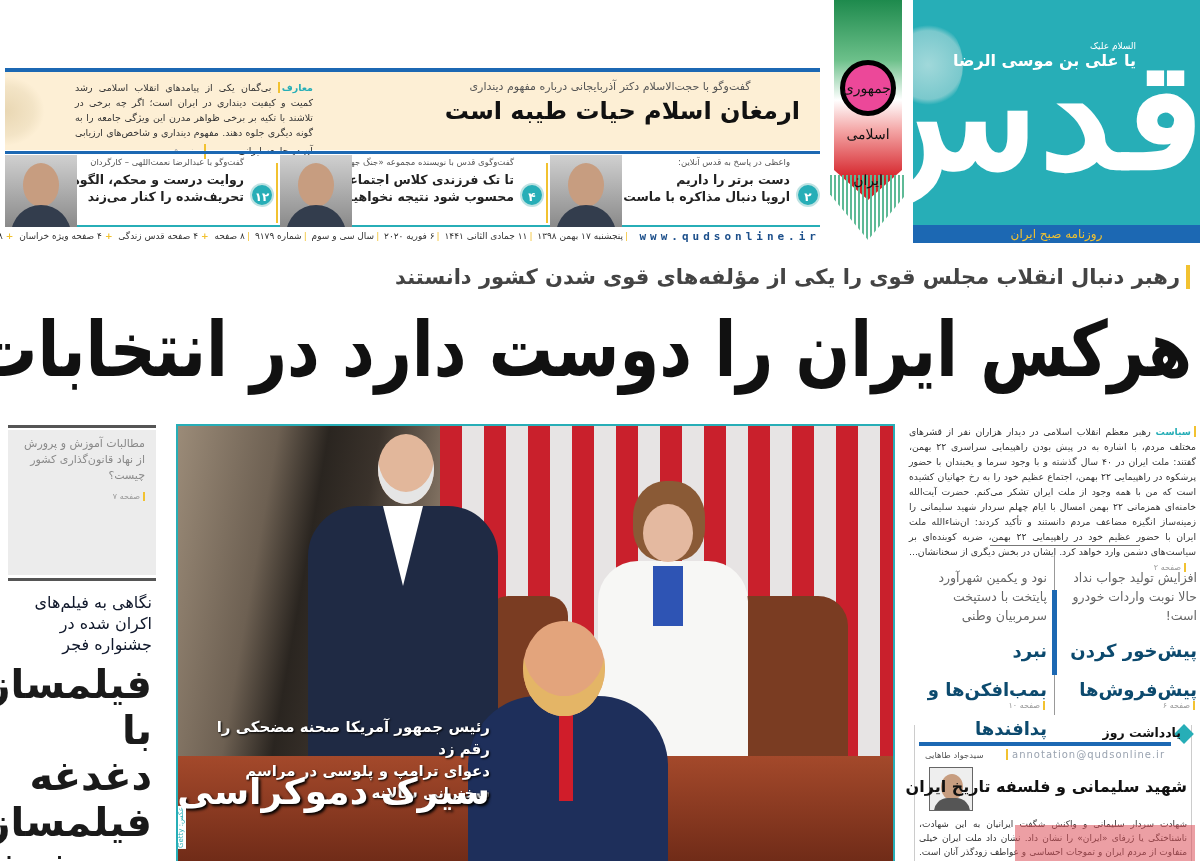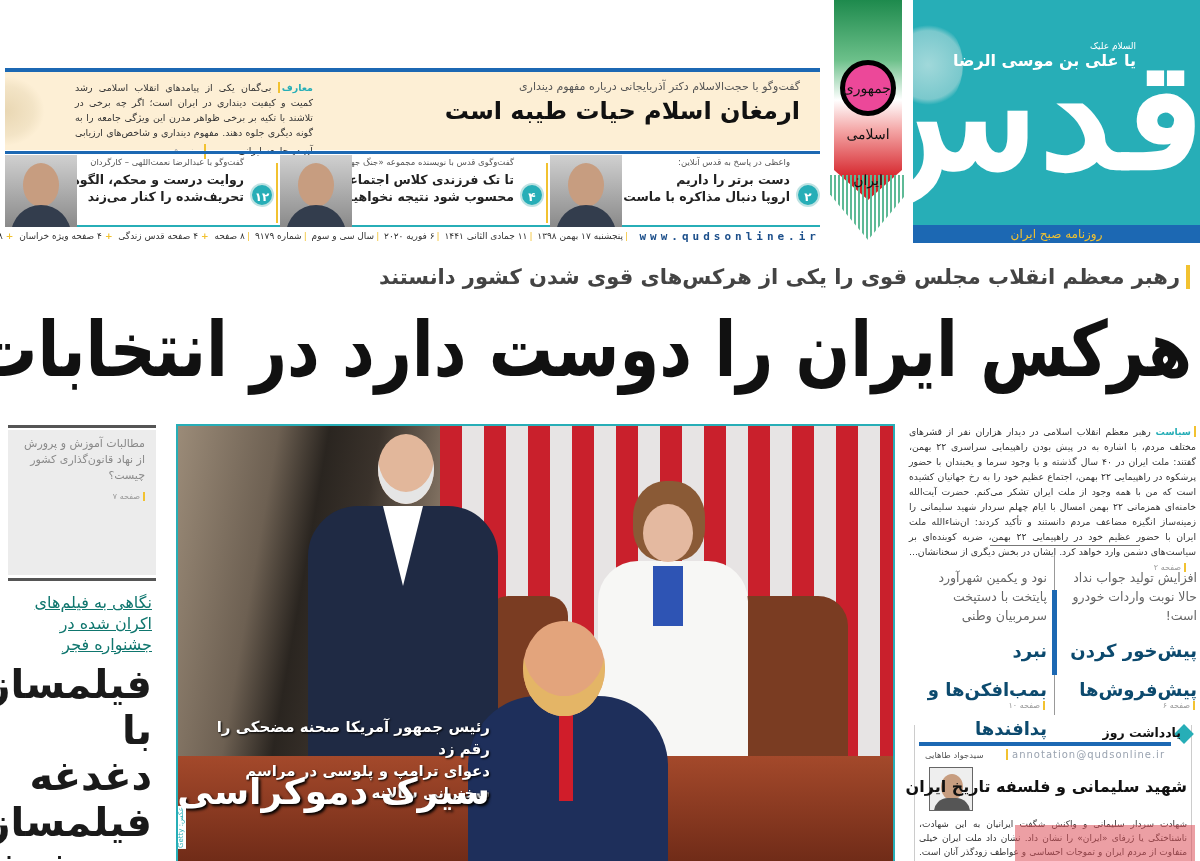--- a/index.html
+++ b/index.html
@@ -20,21 +20,21 @@
   .flag { left: 828px; top: 0; width: 80px; height: 240px; }
   .flag .body { position: absolute; left: 6px; top: 0; width: 68px; height: 200px; background: linear-gradient(#1e8a4d 0%, #6cc08a 30%, #ffffff 50%, #f4a7a7 65%, #d41f26 90%); clip-path: polygon(0 0, 100% 0, 100% 85%, 50% 100%, 0 85%); }
   .flag .seal { position: absolute; left: 12px; top: 60px; width: 56px; height: 56px; border-radius: 50%; background: #ec4899; border: 5px solid #000000; font-family: "DejaVu Serif", serif; font-size: 14px; text-align: center; line-height: 46px; color: #111; }
   .flag .fringe { position: absolute; left: 2px; top: 175px; width: 76px; height: 65px; background: repeating-linear-gradient(90deg, #5eba96 0 2px, transparent 2px 4px); clip-path: polygon(0 0, 100% 0, 100% 30%, 50% 100%, 0 30%); }
 
   
   .topbar-line { left: 5px; top: 68px; width: 815px; height: 4px; background: #1c68b3; }
   .feature { left: 5px; top: 72px; width: 815px; height: 78px; background: #fdefd5; }
   .feature .ornament-left { position: absolute; left: 0; top: 4px; width: 40px; height: 70px; background: radial-gradient(ellipse at left, #e9d7b3 0%, #f3e4c6 50%, transparent 70%); }
   .feature .main { position: absolute; right: 20px; top: 8px; width: 380px; text-align: right; }
-  .feature .kicker { font-size: 11px; color: #555; }
+  .feature .kicker { font-size: 11px; color: #555; text-align: center; }
   .feature .headline { font-size: 24px; font-weight: bold; color: #111; margin-top: 4px; }
   .feature .teaser { position: absolute; left: 70px; top: 8px; width: 238px; font-size: 9.5px; line-height: 15px; color: #333; text-align: justify; }
   .feature .section-label { color: #27aeb7; font-weight: bold; border-left: 2px solid #f2c230; padding-left: 2px; }
   .feature .page-ref { color: #a8a8a8; font-size: 8px; border-right: 2px solid #f2c230; padding-right: 3px; margin-right: 20px; }
 
   
   .teaser-row-line { left: 5px; top: 151px; width: 815px; height: 3px; background: #1c68b3; }
   .teaser-row { left: 5px; top: 155px; width: 815px; height: 72px; border-bottom: 2px solid #27aeb7; }
   .tbox { position: absolute; top: 0; height: 72px; }
   .tbox .photo { position: absolute; bottom: 0; width: 72px; height: 72px; background: linear-gradient(#d0d0d0, #8a8a8a); overflow: hidden; }
@@ -56,21 +56,21 @@
   .supra { right: 10px; top: 265px; font-size: 21px; font-weight: bold; color: #444; white-space: nowrap; border-right: 4px solid #f2c230; padding-right: 6px; }
   .super-head { right: 8px; top: 305px; font-family: "DejaVu Sans", sans-serif; font-size: 64px; font-weight: bold; color: #111; white-space: nowrap; letter-spacing: -2px; transform: scaleY(1.2); transform-origin: top right; }
 
   
   .lcol-rule { left: 8px; width: 148px; height: 3px; background: #555; }
   .lbox1 { left: 8px; top: 430px; width: 148px; height: 145px; background: #ececec; padding: 6px 11px; text-align: right; }
   .lbox1 .kicker { font-size: 11px; color: #8a8a8a; line-height: 16px; }
   .lbox1 .title { font-size: 24px; font-weight: bold; line-height: 32px; margin-top: 4px; }
   .page-ref { font-size: 8px; color: #9a9a9a; border-right: 2px solid #f2c230; padding-right: 3px; display: inline-block; margin-top: 4px; }
   .lbox2 { left: 8px; top: 592px; width: 148px; height: 269px; text-align: right; padding: 0 4px; }
-  .lbox2 .kicker { font-size: 16px; color: #0f766e; line-height: 21px; text-decoration: underline; }
+  .lbox2 .kicker { font-size: 16px; color: #0f172a; line-height: 21px; }
   .lbox2 .title { font-size: 40px; font-weight: bold; line-height: 46px; margin-top: 6px; letter-spacing: -1px; }
 
   
   .photo-main { left: 176px; top: 424px; width: 719px; height: 437px; border: 2px solid #27aeb7; border-bottom: none; overflow: hidden; background: #6b5a4a; }
   .photo-main .marble { position: absolute; left: 0; top: 0; width: 280px; height: 330px; background: linear-gradient(100deg, #9b8b78 0%, #6d6052 30%, #2a2520 45%, #3a322b 60%, #8c7b6a 85%); }
   .photo-main .flagbg { position: absolute; left: 262px; top: 0; width: 457px; height: 330px; background: repeating-linear-gradient(90deg, #c9202c 0 22px, #e7e4e4 22px 44px); }
   .photo-main .chair-l { position: absolute; left: 310px; top: 170px; width: 80px; height: 170px; background: #7a3c22; border-radius: 20px 20px 0 0; }
   .photo-main .chair-r { position: absolute; left: 540px; top: 170px; width: 130px; height: 170px; background: #7a3c22; border-radius: 30px 30px 0 0; }
   .photo-main .desk { position: absolute; left: 0; top: 330px; width: 719px; height: 110px; background: linear-gradient(#a4492b, #6e2a17); }
   .photo-main .p1-head { position: absolute; left: 200px; top: 8px; width: 56px; height: 70px; border-radius: 50%; background: #e2b79b; box-shadow: 0 -12px 0 #e5e5e5 inset; }
@@ -190,21 +190,21 @@
     <span class="sep">|</span><span>شماره ۹۱۷۹</span>
     <span class="sep">|</span><span>۸ صفحه</span>
     <span class="plus">+</span><span>۴ صفحه قدس زندگی</span>
     <span class="plus">+</span><span>۴ صفحه ویژه خراسان</span>
     <span class="plus">+</span><span>۸ صفحه راهکار</span>
     
     
   </span>
 </div>
 
-<div class="abs supra">رهبر معظم انقلاب مجلس قوی را یکی از هرکس‌های قوی شدن کشور دانستند</div>
+<div class="abs supra">رهبر دنبال انقلاب مجلس قوی را یکی از مؤلفه‌های قوی شدن کشور دانستند</div>
 <div class="abs super-head">هرکس ایران را دوست دارد در انتخابات شرکت کند</div>
 
 <div class="abs lcol-rule" style="top:425px;"></div>
 <div class="abs lbox1">
   <div class="kicker">مطالبات آموزش و پرورش از نهاد قانون‌گذاری کشور چیست؟</div>
   <span class="page-ref">صفحه ۷</span>
 </div>
 <div class="abs lcol-rule" style="top:578px;"></div>
 <div class="abs lbox2">
   <div class="kicker">نگاهی به فیلم‌های اکران شده در جشنواره فجر</div>

